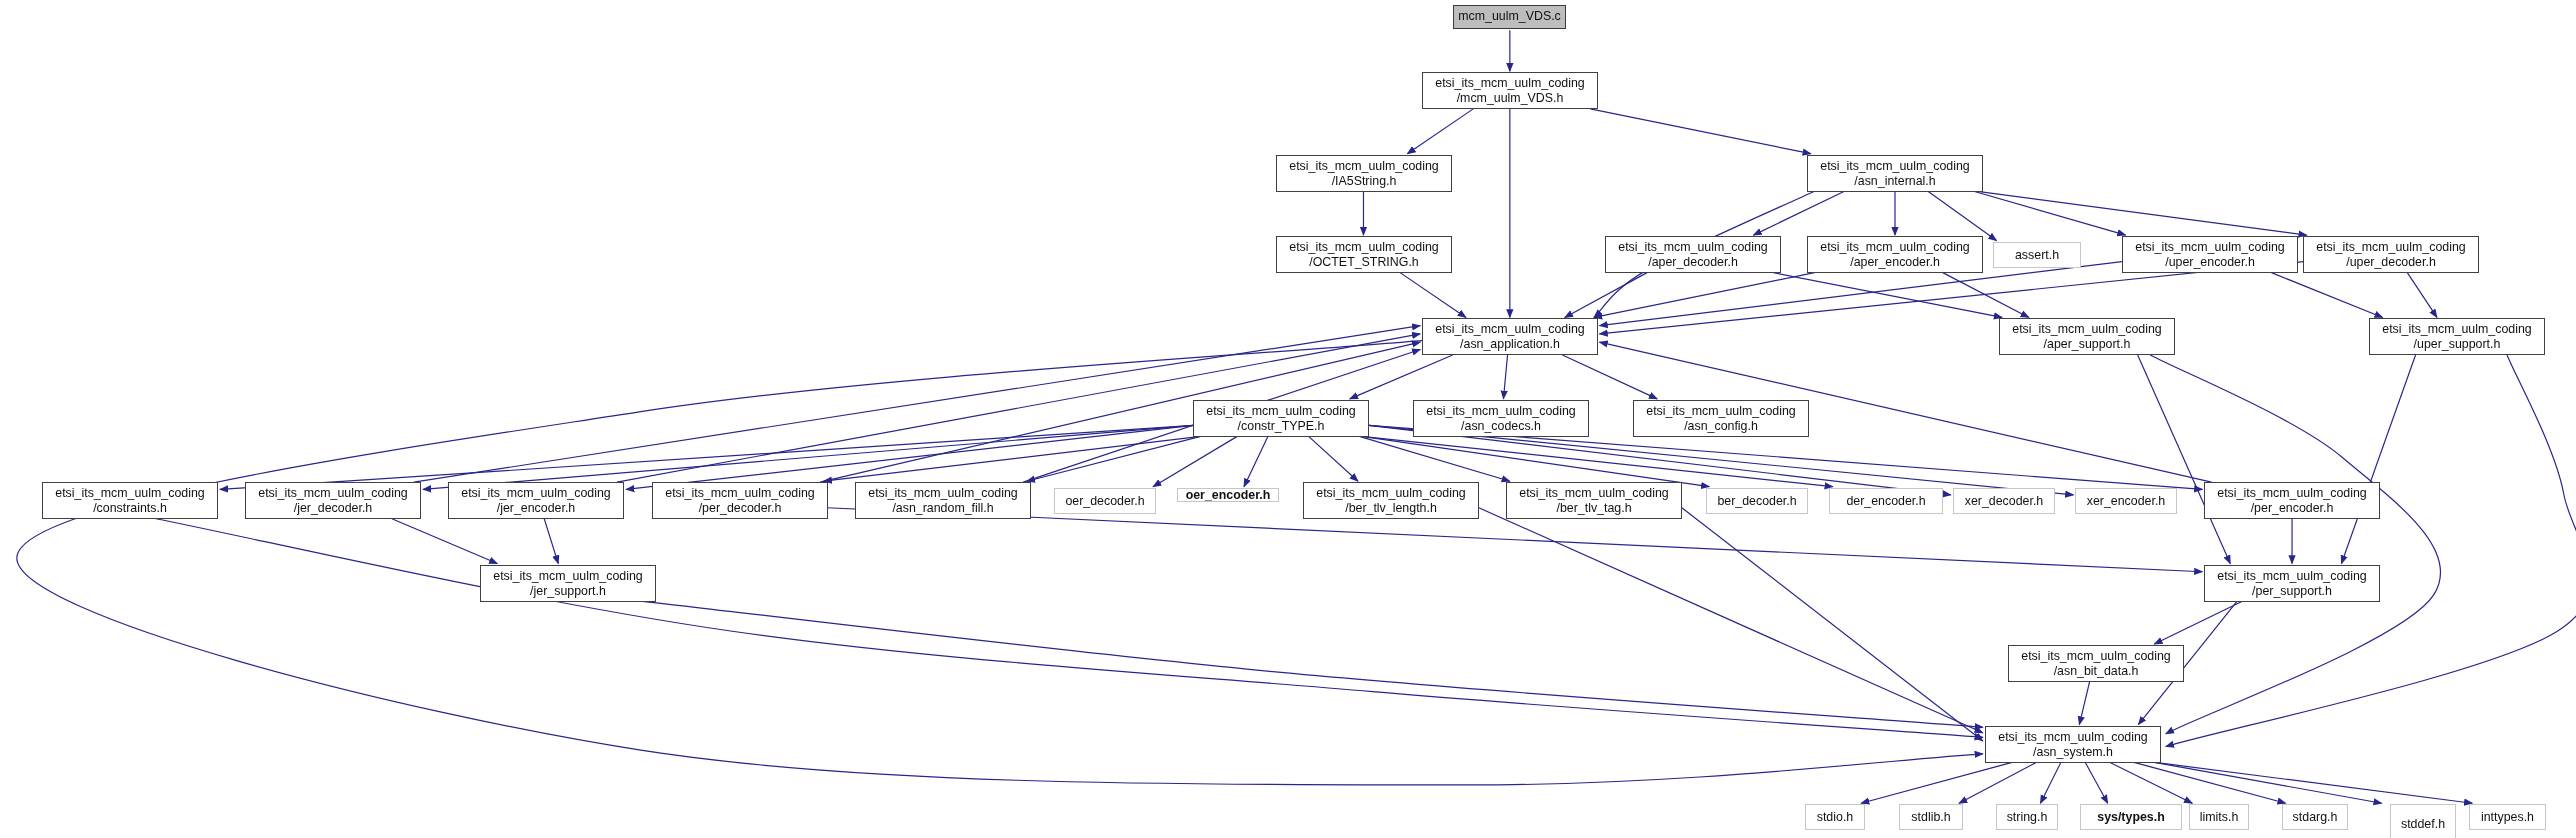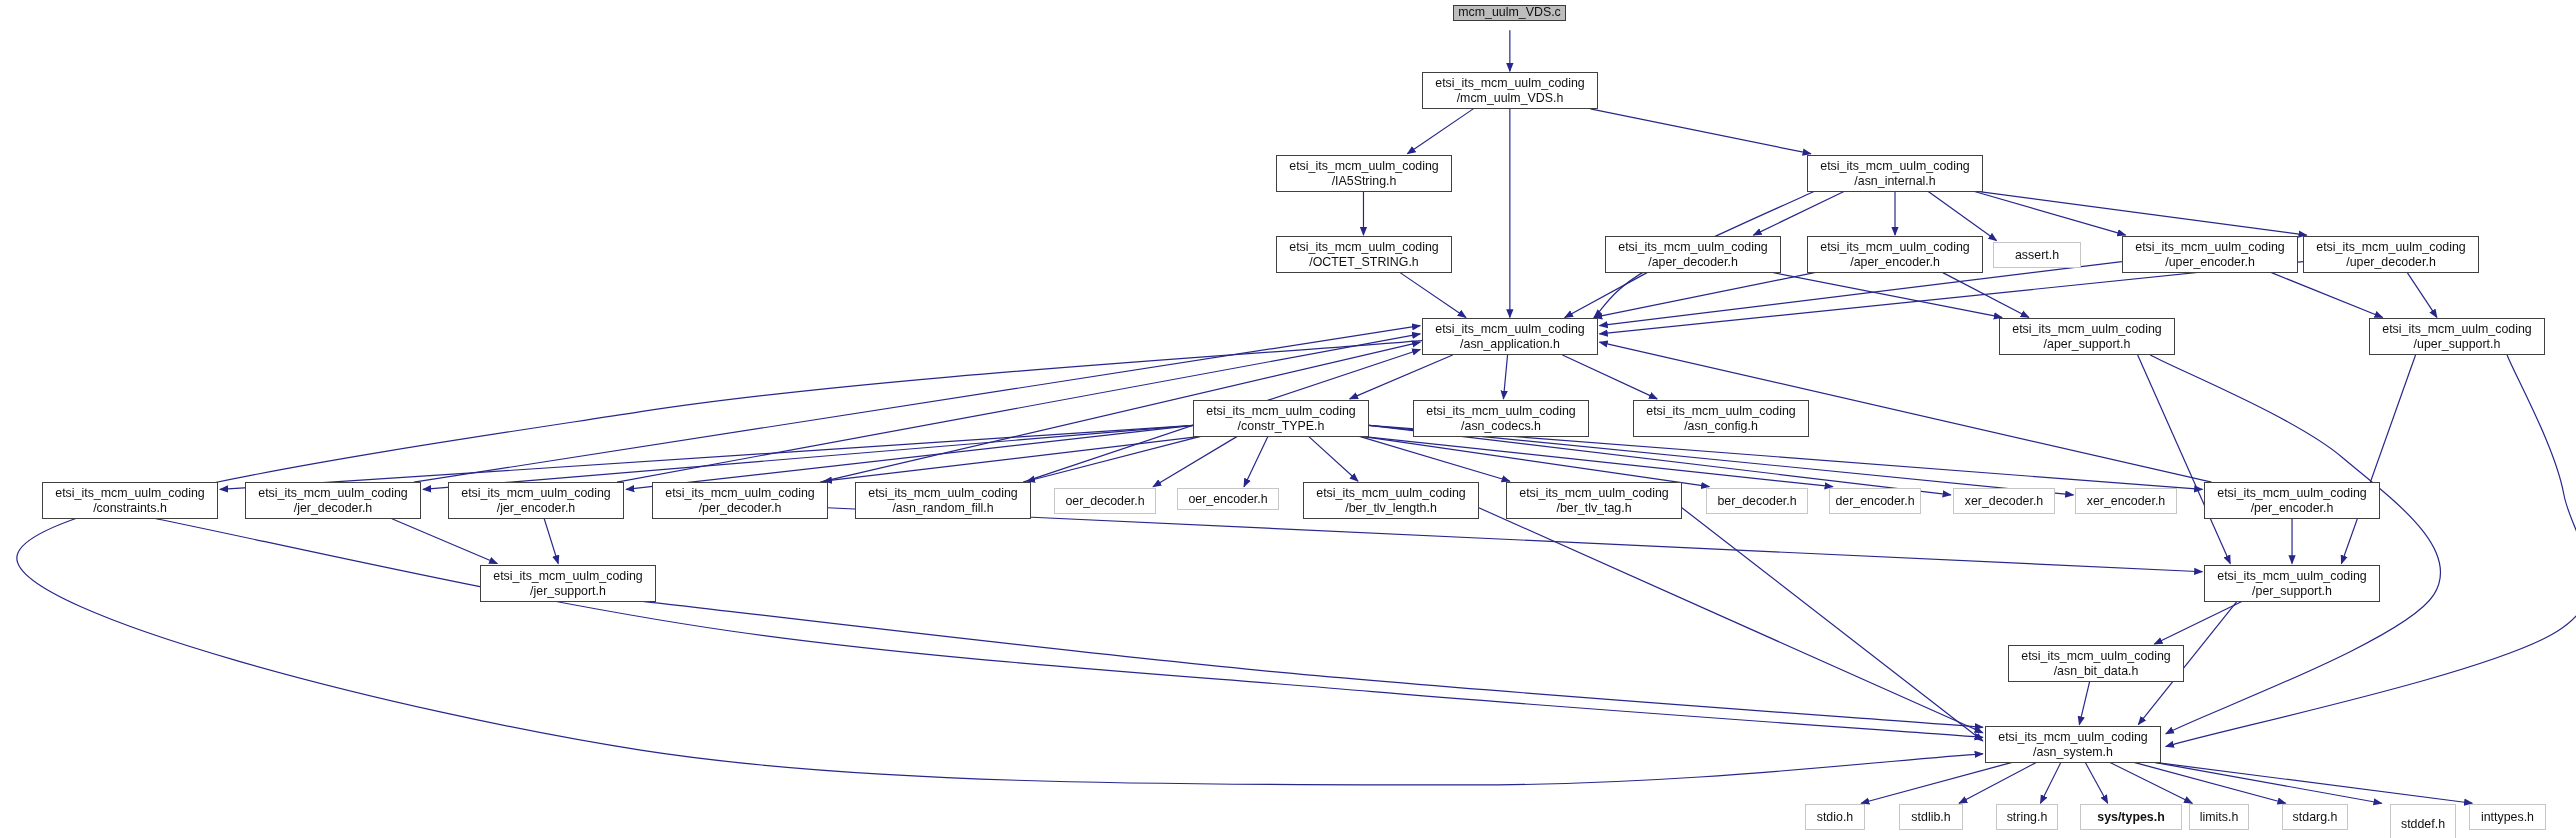--- a/index.html
+++ b/index.html
@@ -84,21 +84,21 @@
       <path d="M2283.75,745 L2272.5,792" fill="none" stroke="#26268b" stroke-width="1.3" marker-end="url(#arw)"></path>
       <path d="M2200,833 L2034,878" fill="none" stroke="#26268b" stroke-width="1.3" marker-end="url(#arw)"></path>
       <path d="M2226.25,833 L2141,878" fill="none" stroke="#26268b" stroke-width="1.3" marker-end="url(#arw)"></path>
       <path d="M2252.5,833 L2230,878" fill="none" stroke="#26268b" stroke-width="1.3" marker-end="url(#arw)"></path>
       <path d="M2278.75,833 L2303.5,878" fill="none" stroke="#26268b" stroke-width="1.3" marker-end="url(#arw)"></path>
       <path d="M2305,833 L2396,878" fill="none" stroke="#26268b" stroke-width="1.3" marker-end="url(#arw)"></path>
       <path d="M2331.25,833 L2498,878" fill="none" stroke="#26268b" stroke-width="1.3" marker-end="url(#arw)"></path>
       <path d="M2353,833 L2603,878" fill="none" stroke="#26268b" stroke-width="1.3" marker-end="url(#arw)"></path>
       <path d="M2353,833 L2702,878" fill="none" stroke="#26268b" stroke-width="1.3" marker-end="url(#arw)"></path>
     </svg>
-<div class="node root" style="left: 1453px; top: 4.6px; width: 113px; height: 16px;">
+<div class="node root" style="left: 1453px; top: 4.6px; width: 113px; height: 24px;">
       <span>mcm_uulm_VDS.c</span>
     </div>
     <div class="node doc" style="left: 1422px; top: 72px; width: 176px; height: 37px;">
       <span>etsi_its_mcm_uulm_coding</span>
       <span>/mcm_uulm_VDS.h</span>
     </div>
     <div class="node doc" style="left: 1276px; top: 155px; width: 176px; height: 37px;">
       <span>etsi_its_mcm_uulm_coding</span>
       <span>/IA5String.h</span>
     </div>
@@ -169,35 +169,35 @@
       <span>etsi_its_mcm_uulm_coding</span>
       <span>/per_decoder.h</span>
     </div>
     <div class="node doc" style="left: 855px; top: 482px; width: 176px; height: 37px;">
       <span>etsi_its_mcm_uulm_coding</span>
       <span>/asn_random_fill.h</span>
     </div>
     <div class="node leaf" style="left: 1054px; top: 488px; width: 102px; height: 26px;">
       <span>oer_decoder.h</span>
     </div>
-    <div class="node leaf" style="left: 1177px; top: 488px; width: 102px; height: 22px;">
+    <div class="node leaf" style="left: 1177px; top: 488px; width: 102px; height: 14px; font-weight: bold;">
       <span>oer_encoder.h</span>
     </div>
     <div class="node doc" style="left: 1303px; top: 482px; width: 176px; height: 37px;">
       <span>etsi_its_mcm_uulm_coding</span>
       <span>/ber_tlv_length.h</span>
     </div>
     <div class="node doc" style="left: 1506px; top: 482px; width: 176px; height: 37px;">
       <span>etsi_its_mcm_uulm_coding</span>
       <span>/ber_tlv_tag.h</span>
     </div>
     <div class="node leaf" style="left: 1706px; top: 488px; width: 102px; height: 26px;">
       <span>ber_decoder.h</span>
     </div>
-    <div class="node leaf" style="left: 1829px; top: 488px; width: 92px; height: 26px;">
+    <div class="node leaf" style="left: 1829px; top: 488px; width: 114px; height: 26px;">
       <span>der_encoder.h</span>
     </div>
     <div class="node leaf" style="left: 1953px; top: 488px; width: 102px; height: 26px; align-items: center;">
       <span>xer_decoder.h</span>
     </div>
     <div class="node leaf" style="left: 2075px; top: 488px; width: 102px; height: 26px;">
       <span>xer_encoder.h</span>
     </div>
     <div class="node doc" style="left: 2204px; top: 482px; width: 176px; height: 37px;">
       <span>etsi_its_mcm_uulm_coding</span>

